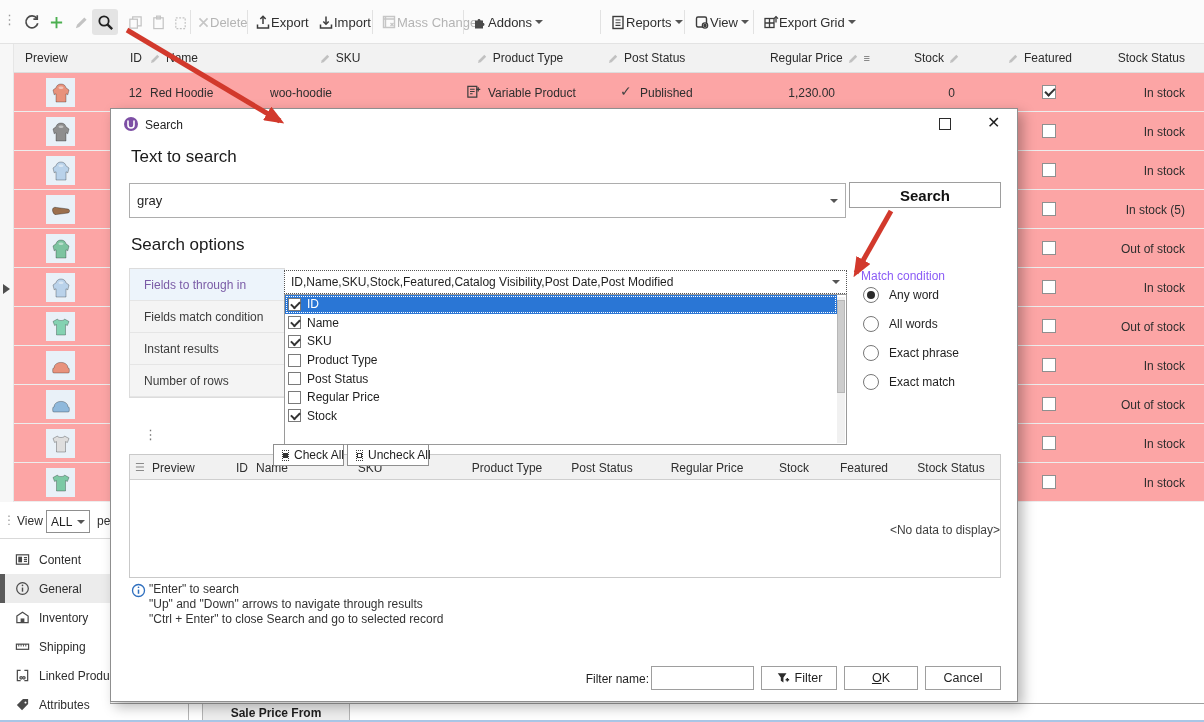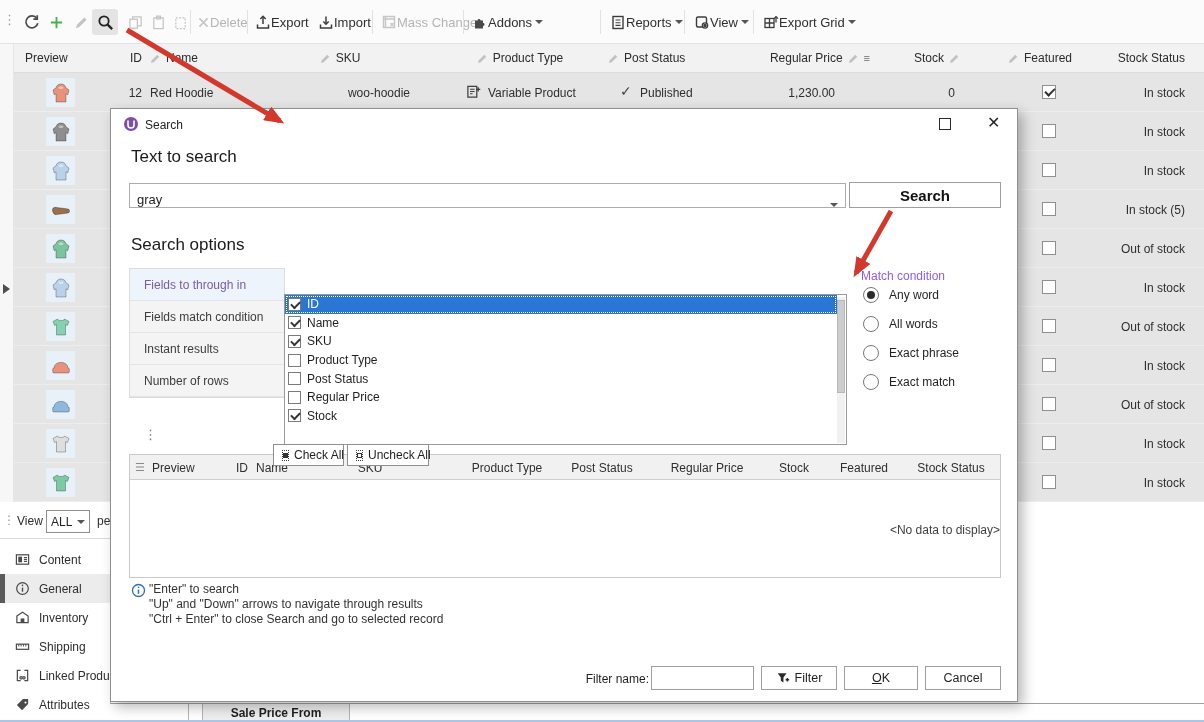--- a/index.html
+++ b/index.html
@@ -17,21 +17,21 @@
 .tb-btn{position:absolute;top:9px;height:26px;display:flex;align-items:center;gap:0;color:#2f2f2f;font-size:13px}
 .tb-btn.dis{color:#b4b4b4}
 .tb-btn.dis svg{color:#c6c6c6}
 .caret{width:0;height:0;border-left:4px solid transparent;border-right:4px solid transparent;border-top:4px solid #555;margin-left:3px}
 
 
 #grid-header{position:absolute;left:0;top:44px;width:1204px;height:29px;background:#f2f2f2;border-bottom:1px solid #dddddd;color:#2b2b2b;z-index:1}
 .hcell{position:absolute;top:7px;display:flex;align-items:center;gap:5px;white-space:nowrap}
 .pencil{opacity:.85}
 #rows{position:absolute;left:0;top:73px;width:1204px;z-index:1}
-.prow{position:relative;height:39px;background:#e5e5e5;border-bottom:1px solid #ededed}
+.prow{position:relative;height:39px;background:#fca5a5;border-bottom:1px solid #ededed}
 .thumb{position:absolute;left:46px;top:5px;width:29px;height:29px;background:#e9f1f8;display:flex;align-items:center;justify-content:center}
 .cb{width:14px;height:14px;border:1px solid #8f8f8f;background:#fff;position:relative}
 .cb.checked::after{content:"";position:absolute;left:2px;top:2px;width:8px;height:4px;border-left:2px solid #333;border-bottom:2px solid #333;transform:rotate(-45deg)}
 .feat-cb{position:absolute;left:1042px;top:12px}
 .pstatus{position:absolute;left:1080px;top:13px;width:105px;text-align:right;color:#2e2e2e}
 #row-gutter{position:absolute;left:0;top:44px;width:14px;height:458px;background:#f7f7f7;border-right:1px solid #e6e6e6;z-index:1}
 #cur-row-marker{position:absolute;left:3px;top:240px;width:0;height:0;border-top:5px solid transparent;border-bottom:5px solid transparent;border-left:7px solid #4f4f4f}
 #row1-overlay{position:absolute;left:0;top:73px;width:1204px;height:39px;z-index:2;color:#2e2e2e}
 #row1-overlay .v{position:absolute;top:13px;white-space:nowrap}
 
@@ -54,21 +54,21 @@
 #bottom-edge{position:absolute;left:0;top:720px;width:1204px;height:2px;background:#a9c6e6;z-index:1}
 
 
 #dialog{position:absolute;left:110px;top:108px;width:908px;height:594px;background:#fff;border:1px solid #8f8f8f;box-shadow:5px 5px 12px rgba(0,0,0,.28);z-index:10}
 #dlg-title{position:absolute;left:0;top:0;width:100%;height:30px}
 #dlg-icon{position:absolute;left:12px;top:7px}
 #dlg-title-text{position:absolute;left:34px;top:9px;color:#1f1f1f}
 #dlg-max{position:absolute;left:828px;top:9px;width:12px;height:12px;border:1px solid #2b2b2b}
 #dlg-close{position:absolute;left:876px;top:4px;font-size:16px;color:#1f1f1f}
 .sect-label{position:absolute;font-size:17px;color:#1a1a1a;white-space:nowrap}
-#search-combo{position:absolute;left:18px;top:74px;width:717px;height:25px;border:1px solid #adadad;background:#fff;display:flex;align-items:flex-end;justify-content:space-between;padding:0 7px;font-size:13px;color:#1f1f1f}
+#search-combo{position:absolute;left:18px;top:74px;width:717px;height:35px;border:1px solid #adadad;background:#fff;display:flex;align-items:center;justify-content:space-between;padding:0 7px;font-size:13px;color:#1f1f1f}
 #search-btn{position:absolute;left:738px;top:73px;width:152px;height:26px;border:1px solid #9e9e9e;background:#fff;display:flex;align-items:center;justify-content:center;font-size:15px;font-weight:bold;color:#111}
 #opt-panel{position:absolute;left:18px;top:159px;width:156px;height:130px;background:#f4f4f4;border:1px solid #dcdcdc}
 .opt-row{height:32px;display:flex;align-items:center;padding-left:14px;border-bottom:1px solid #e5e5e5;color:#3c3c3c;white-space:nowrap}
 .opt-row.sel{background:#edf4fb;color:#7a5ba6}
 #fields-combo{position:absolute;left:173px;top:161px;width:563px;height:24px;border:1px dotted #555;background:#fff;display:flex;align-items:center;justify-content:space-between;padding:0 6px;color:#1f1f1f;z-index:12}
 #fields-combo .txt{overflow:hidden;white-space:nowrap}
 #listbox{position:absolute;left:173px;top:185px;width:563px;height:151px;border:1px solid #9a9a9a;background:#fff;z-index:12}
 .dd-row{height:18.6px;display:flex;align-items:center;gap:6px;padding-left:3px;color:#1f1f1f;white-space:nowrap}
 .dd-row .cb2{width:13px;height:13px;border:1px solid #7a7a7a;background:#fff;position:relative;flex:0 0 auto}
 .dd-row .cb2.checked::after{content:"";position:absolute;left:2px;top:2px;width:7px;height:4px;border-left:2px solid #333;border-bottom:2px solid #333;transform:rotate(-45deg)}
@@ -411,21 +411,21 @@
     </div>
 
 </div>
 <div id="row-gutter">
   <span id="cur-row-marker"></span>
 </div>
 
 <div id="row1-overlay">
   <span class="v" style="left:110px;width:32px;text-align:right">12</span>
   <span class="v" style="left:150px">Red Hoodie</span>
-  <span class="v" style="left:270px;width:140px;text-align:right">woo-hoodie</span>
+  <span class="v" style="left:270px;width:140px;text-align:left">woo-hoodie</span>
   <span class="v" style="left:466px;top:11px">
     <svg width="15" height="15" viewBox="0 0 16 16" fill="none" stroke="#3c3c3c" stroke-width="1.3">
         <rect x="2" y="2.5" width="9.5" height="11.5"></rect>
         <path d="M4.3 5.5 H9.2 M4.3 8 H9.2 M4.3 10.5 H7" stroke-width="1.1"></path>
         <path d="M13 3.5 V8 M10.8 5.8 H15.2" stroke-width="1.4"></path>
       </svg>
   </span>
   <span class="v" style="left:488px">Variable Product</span>
   <span class="v" style="left:620px;top:10px;color:#444;font-size:14px">✓</span>
   <span class="v" style="left:640px">Published</span>
@@ -532,20 +532,24 @@
       <div class="opt-row i2">
         <span>Instant results</span>
       </div>
 
       <div class="opt-row i3">
         <span>Number of rows</span>
       </div>
 
   </div>
 
+  <div id="fields-combo">
+    <span class="txt">ID,Name,SKU,Stock,Featured,Catalog Visibility,Post Date,Post Modified</span>
+    <span class="caret"></span>
+  </div>
 
   <div id="listbox">
 
       <div class="dd-row sel i0">
         <span class="cb2 checked"></span>
         <span>ID</span>
       </div>
 
       <div class="dd-row i1">
         <span class="cb2 checked"></span>

